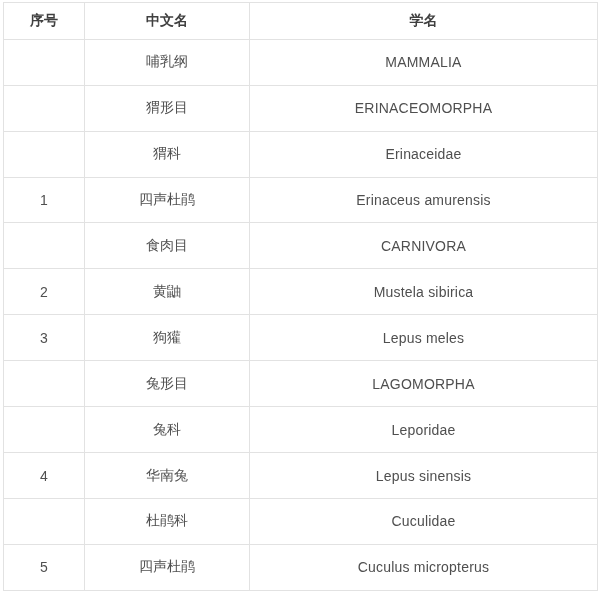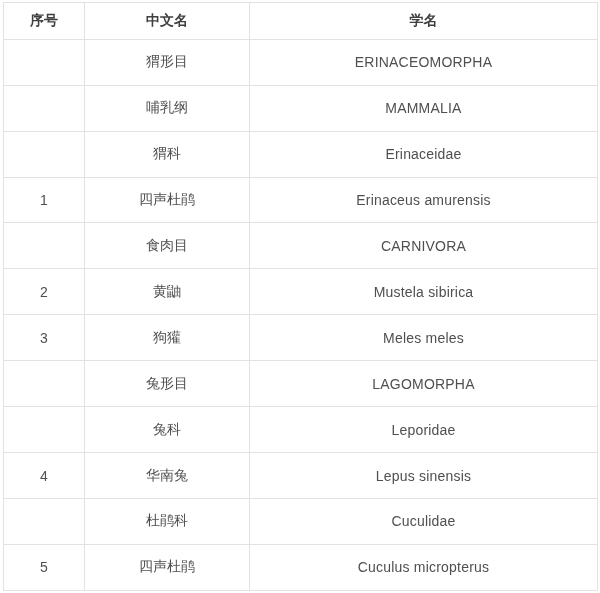--- a/index.html
+++ b/index.html
@@ -57,27 +57,27 @@
     <thead>
       <tr>
         <th>序号</th>
         <th>中文名</th>
         <th>学名</th>
       </tr>
     </thead>
     <tbody id="table-body">
         <tr>
           <td class="no"></td>
-          <td class="cn">猬形目</td>
-          <td class="sci">ERINACEOMORPHA</td>
+          <td class="cn">哺乳纲</td>
+          <td class="sci">MAMMALIA</td>
         </tr>
         <tr>
           <td class="no"></td>
-          <td class="cn">哺乳纲</td>
-          <td class="sci">MAMMALIA</td>
+          <td class="cn">猬形目</td>
+          <td class="sci">ERINACEOMORPHA</td>
         </tr>
         <tr>
           <td class="no"></td>
           <td class="cn">猬科</td>
           <td class="sci">Erinaceidae</td>
         </tr>
         <tr>
           <td class="no">1</td>
           <td class="cn">四声杜鹃</td>
           <td class="sci">Erinaceus amurensis</td>
@@ -88,21 +88,21 @@
           <td class="sci">CARNIVORA</td>
         </tr>
         <tr>
           <td class="no">2</td>
           <td class="cn">黄鼬</td>
           <td class="sci">Mustela sibirica</td>
         </tr>
         <tr>
           <td class="no">3</td>
           <td class="cn">狗獾</td>
-          <td class="sci">Meles meles</td>
+          <td class="sci">Lepus meles</td>
         </tr>
         <tr>
           <td class="no"></td>
           <td class="cn">兔形目</td>
           <td class="sci">LAGOMORPHA</td>
         </tr>
         <tr>
           <td class="no"></td>
           <td class="cn">兔科</td>
           <td class="sci">Leporidae</td>

